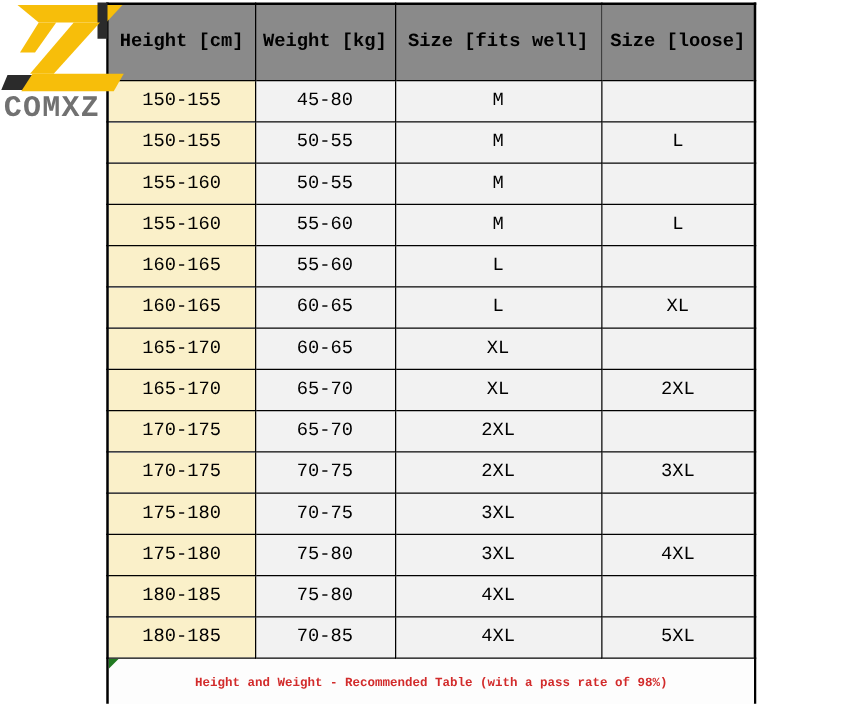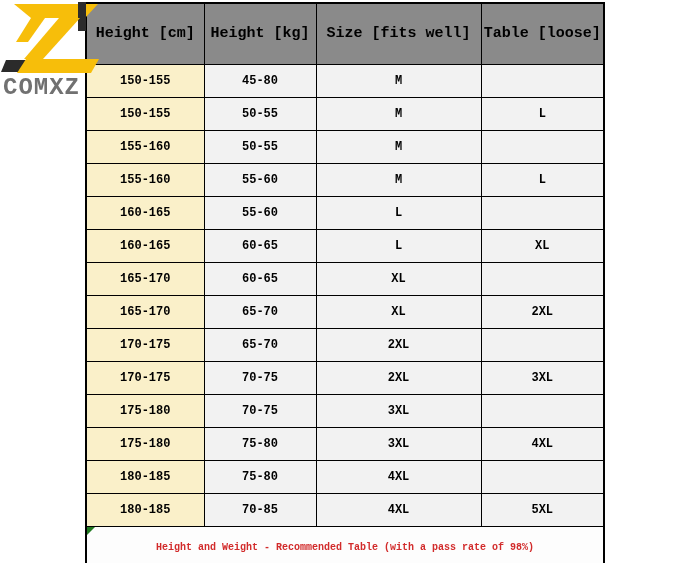--- a/index.html
+++ b/index.html
@@ -65,23 +65,22 @@
   table{border:2px solid var(--border-black);}
   thead th{
     background:var(--header-bg);
     height:61px;
     font-size:15px;
     font-weight:bold;
     color:#000;
   }
   tbody td{
     height:33px;
-    font-size:12px;
+    font-size:15px;
     background:var(--cell-bg);
-    font-weight:bold;
   }
   tbody td.c0{background:var(--height-col-bg);}
   tfoot td{
     position:relative;
     height:43px;
     background:var(--footer-bg);
     color:var(--note-red);
     font-size:10px;
     font-weight:bold;
   }
@@ -118,23 +117,23 @@
   <table>
     <colgroup>
       <col style="width:118px">
       <col style="width:112px">
       <col style="width:165px">
       <col style="width:123px">
     </colgroup>
     <thead>
       <tr>
         <th>Height [cm]</th>
-        <th>Height [kg]</th>
+        <th>Weight [kg]</th>
         <th>Size [fits well]</th>
-        <th>Table [loose]</th>
+        <th>Size [loose]</th>
       </tr>
     </thead>
     <tbody>
         <tr>
           <td class="c0">150-155</td>
           <td class="c1">45-80</td>
           <td class="c2">M</td>
           <td class="c3"></td>
         </tr>
         <tr>

